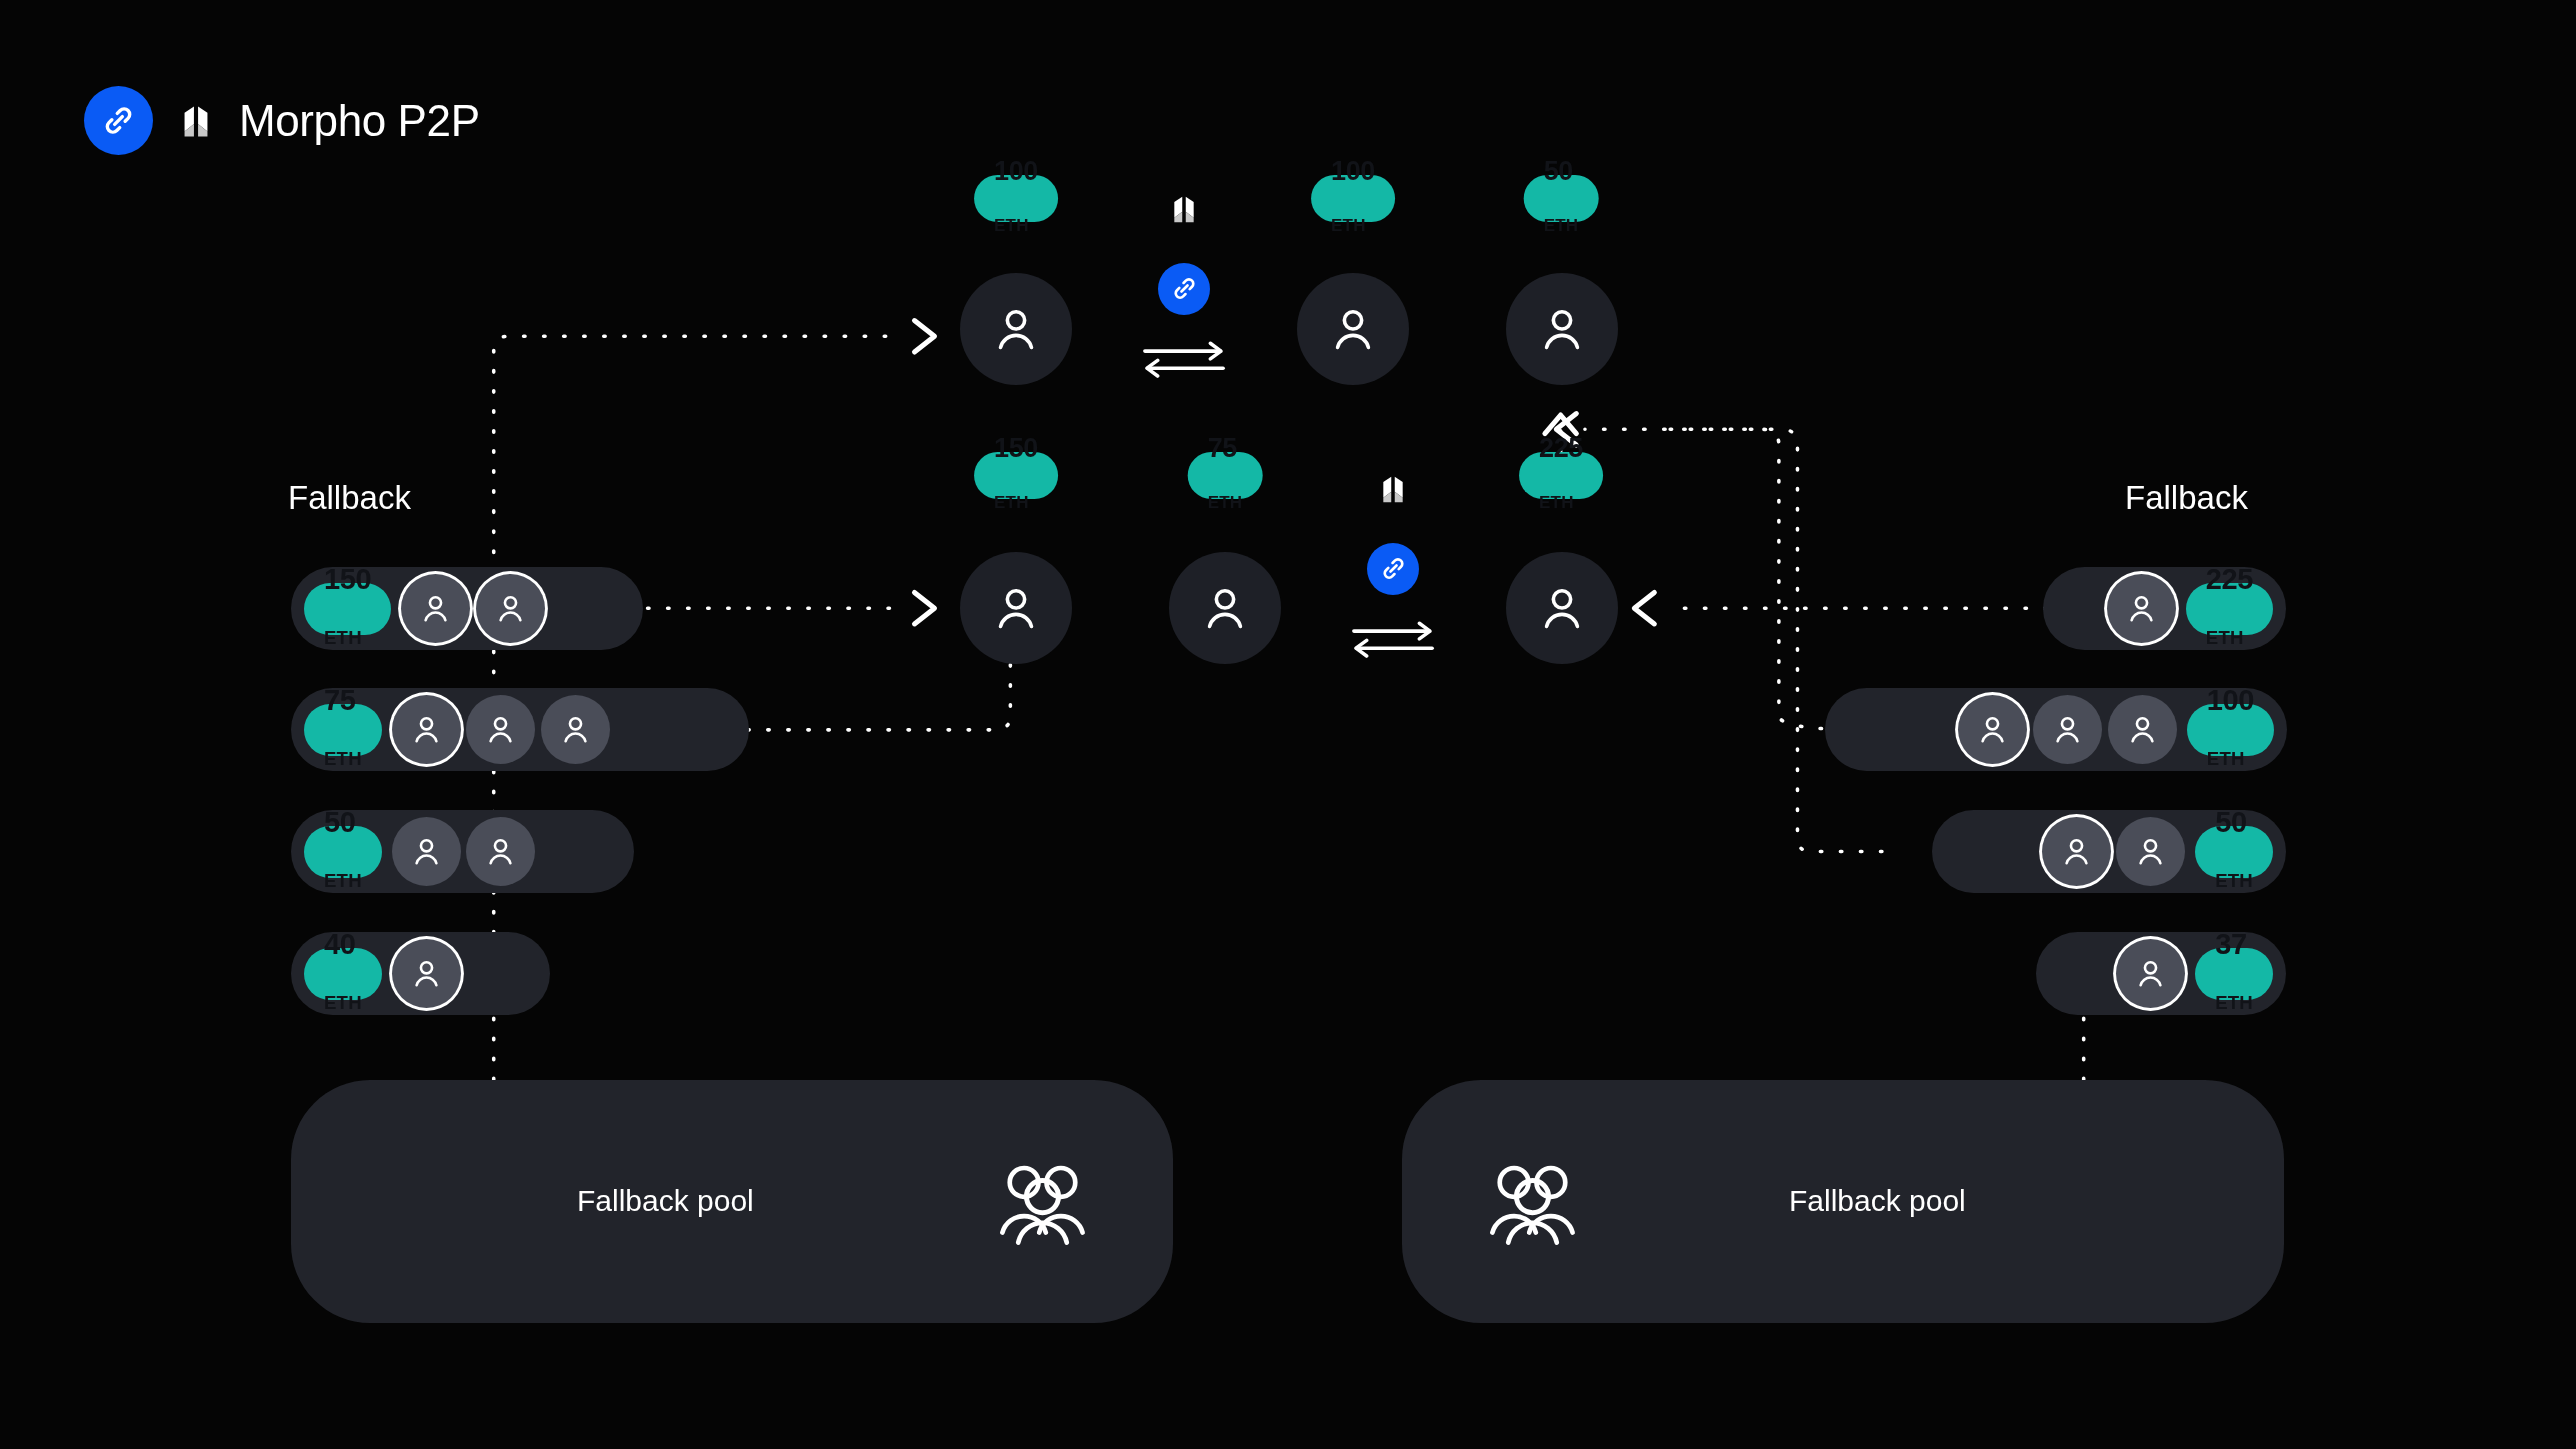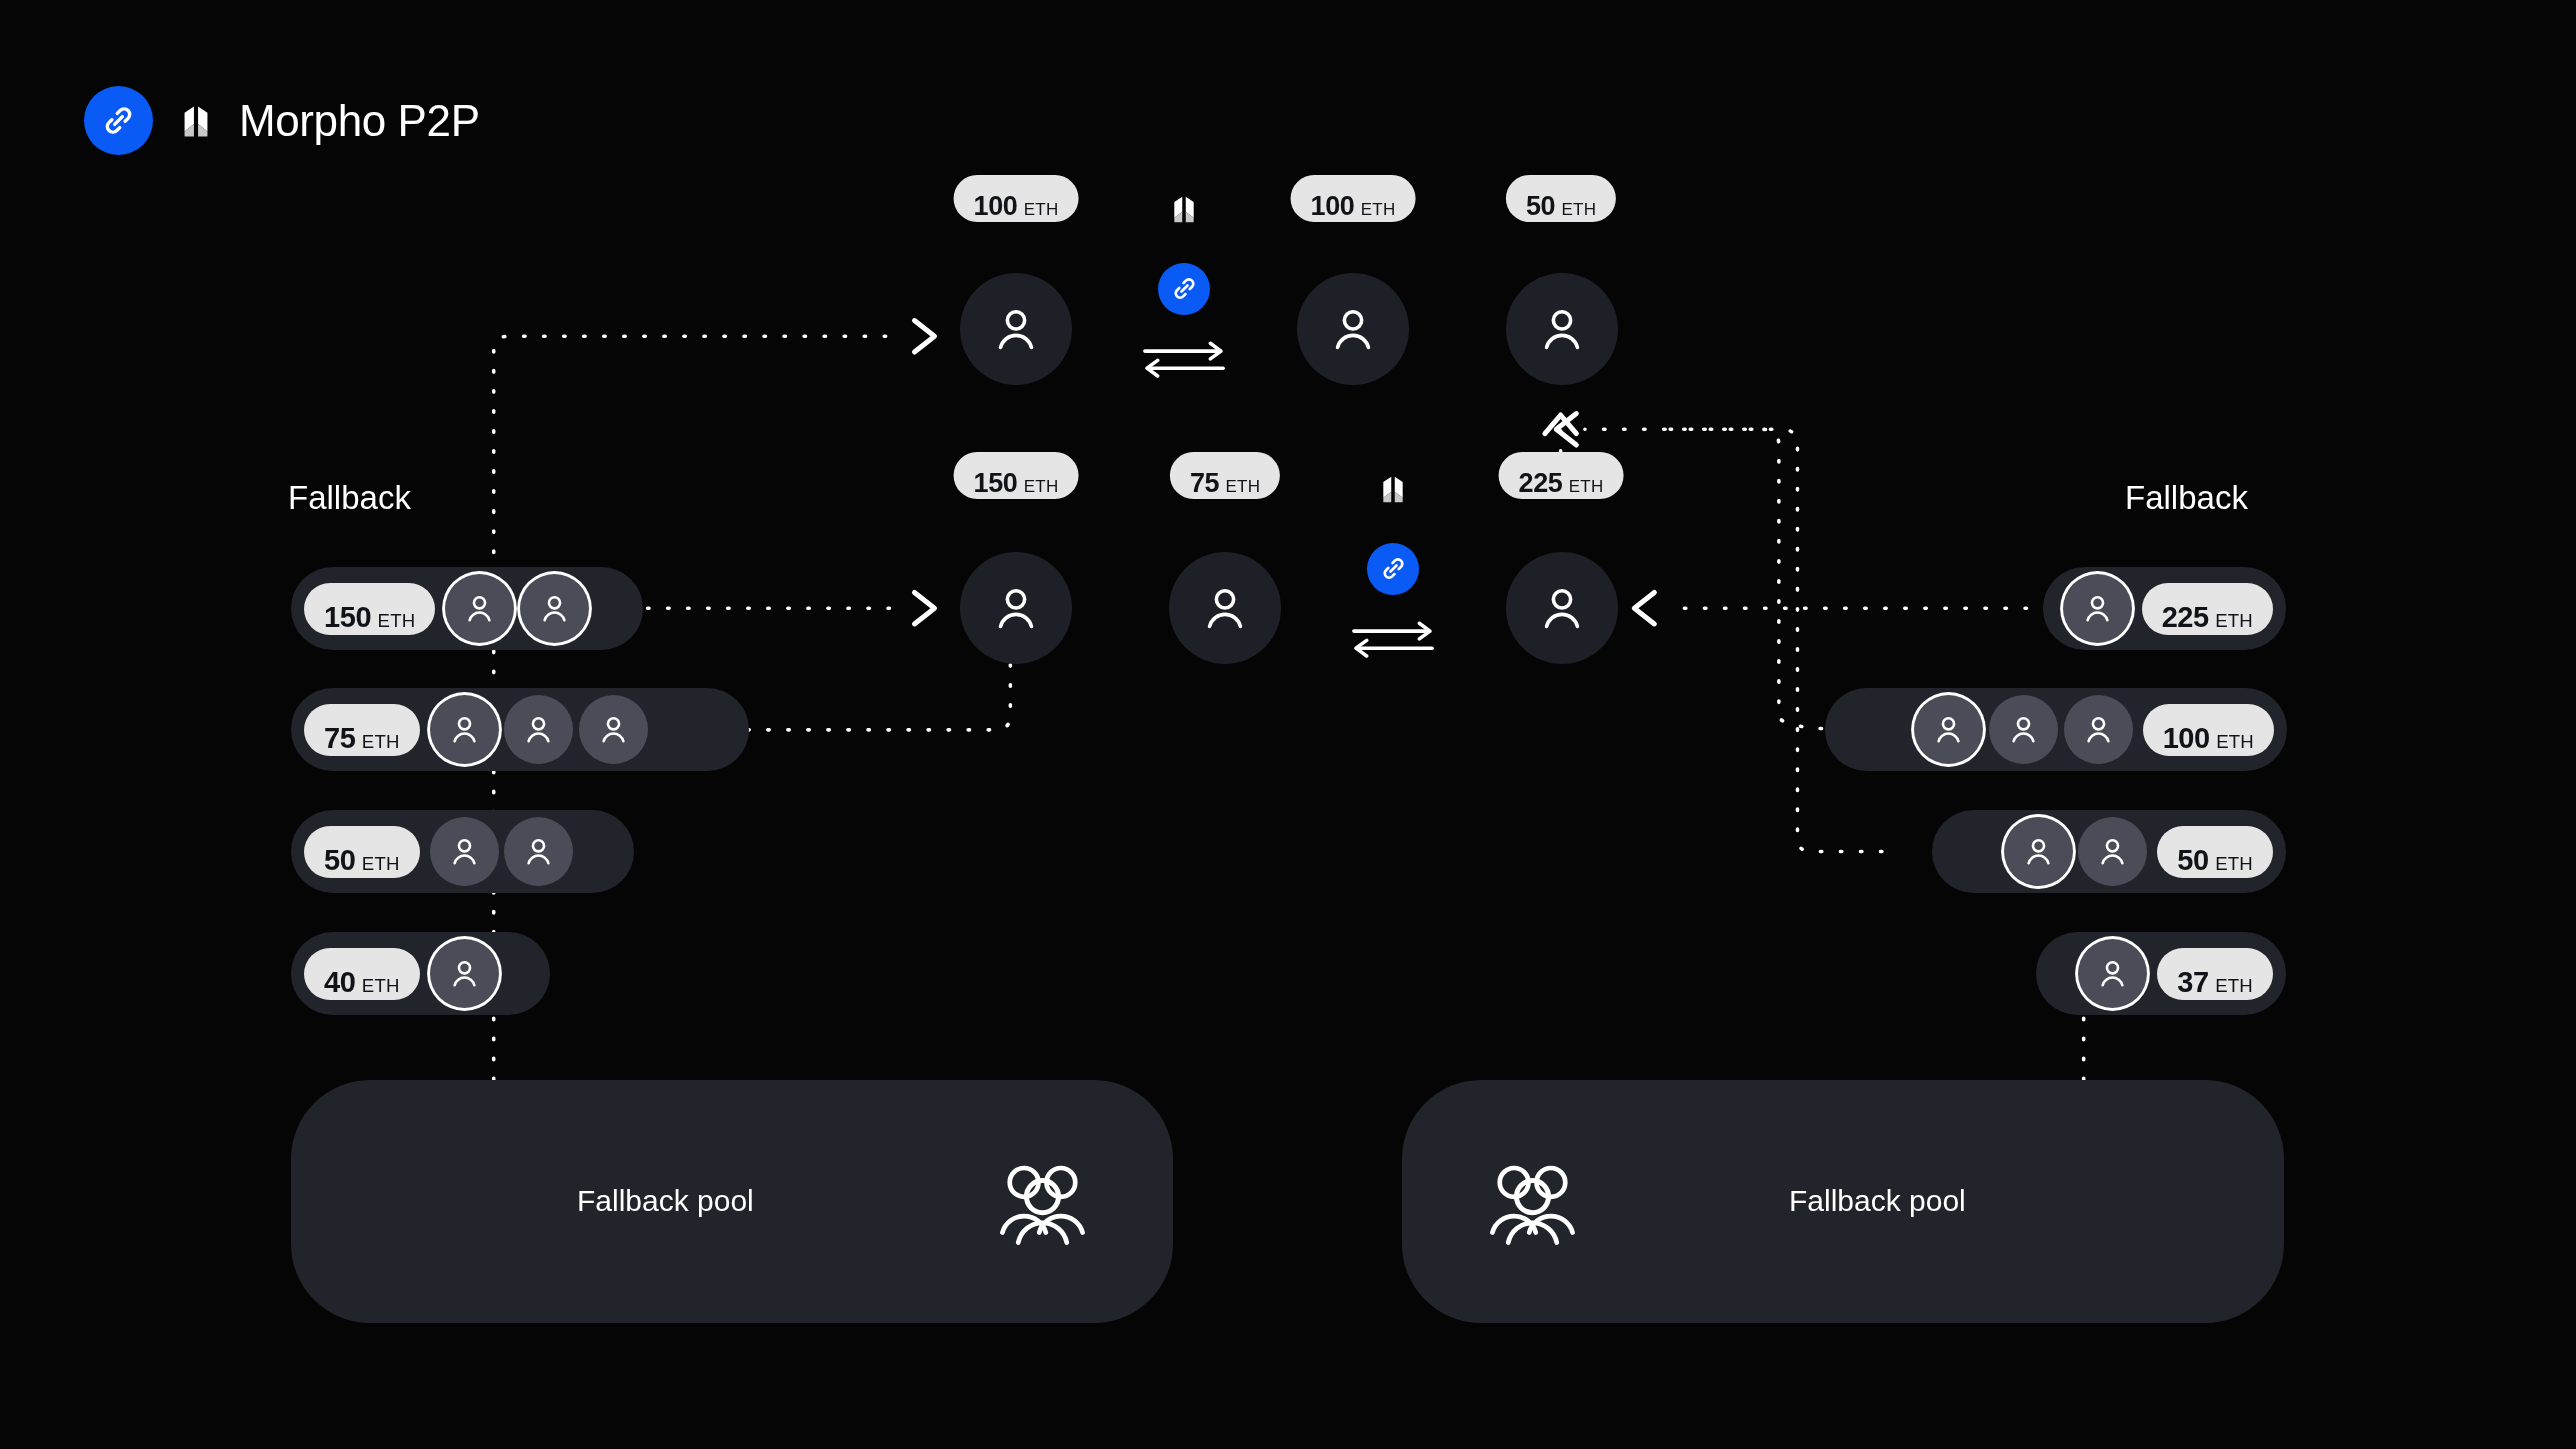--- a/index.html
+++ b/index.html
@@ -37,26 +37,26 @@
 
   
   .side-row {
     position:absolute; height:83px; border-radius:42px;
     background:#22242b; display:flex; align-items:center; gap:0px;
   }
   .side-row.left { padding:0 5.7px 0 13px; justify-content:flex-start; }
   .side-row.right { padding:0 13px 0 5.7px; justify-content:flex-end; }
 
   .eth-badge {
-    background:#e5e5e5; color:#111318; border-radius:33px;
+    background:#14b8a6; color:#111318; border-radius:33px;
     height:52px; display:flex; align-items:baseline; justify-content:center;
-    padding:8px 20px; gap:6.4px; white-space:nowrap;
+    padding:8px 20px; gap:6.4px; white-space:nowrap;flex-direction:column;
   }
   .eth-badge .amt { font-size:29px; font-weight:700; letter-spacing:-0.4px; line-height:52px; }
-  .eth-badge .unit { font-size:18.6px; font-weight:400; letter-spacing:0.2px; line-height:52px; }
+  .eth-badge .unit { font-size:18.6px; font-weight:700; letter-spacing:0.2px; line-height:52px; }
 
   .av {
     width:69px; height:69px; border-radius:50%;
     background:#4a4d58; display:flex; align-items:center; justify-content:center;
     flex:0 0 auto; position:relative;
   }
   .av.ring { box-shadow: 0 0 0 2.9px #ffffff; }
   .av svg { width:37px; height:37px; }
   .av-gap { width:5.7px; flex:0 0 auto; }
   .badge-gap { width:10px; flex:0 0 auto; }

